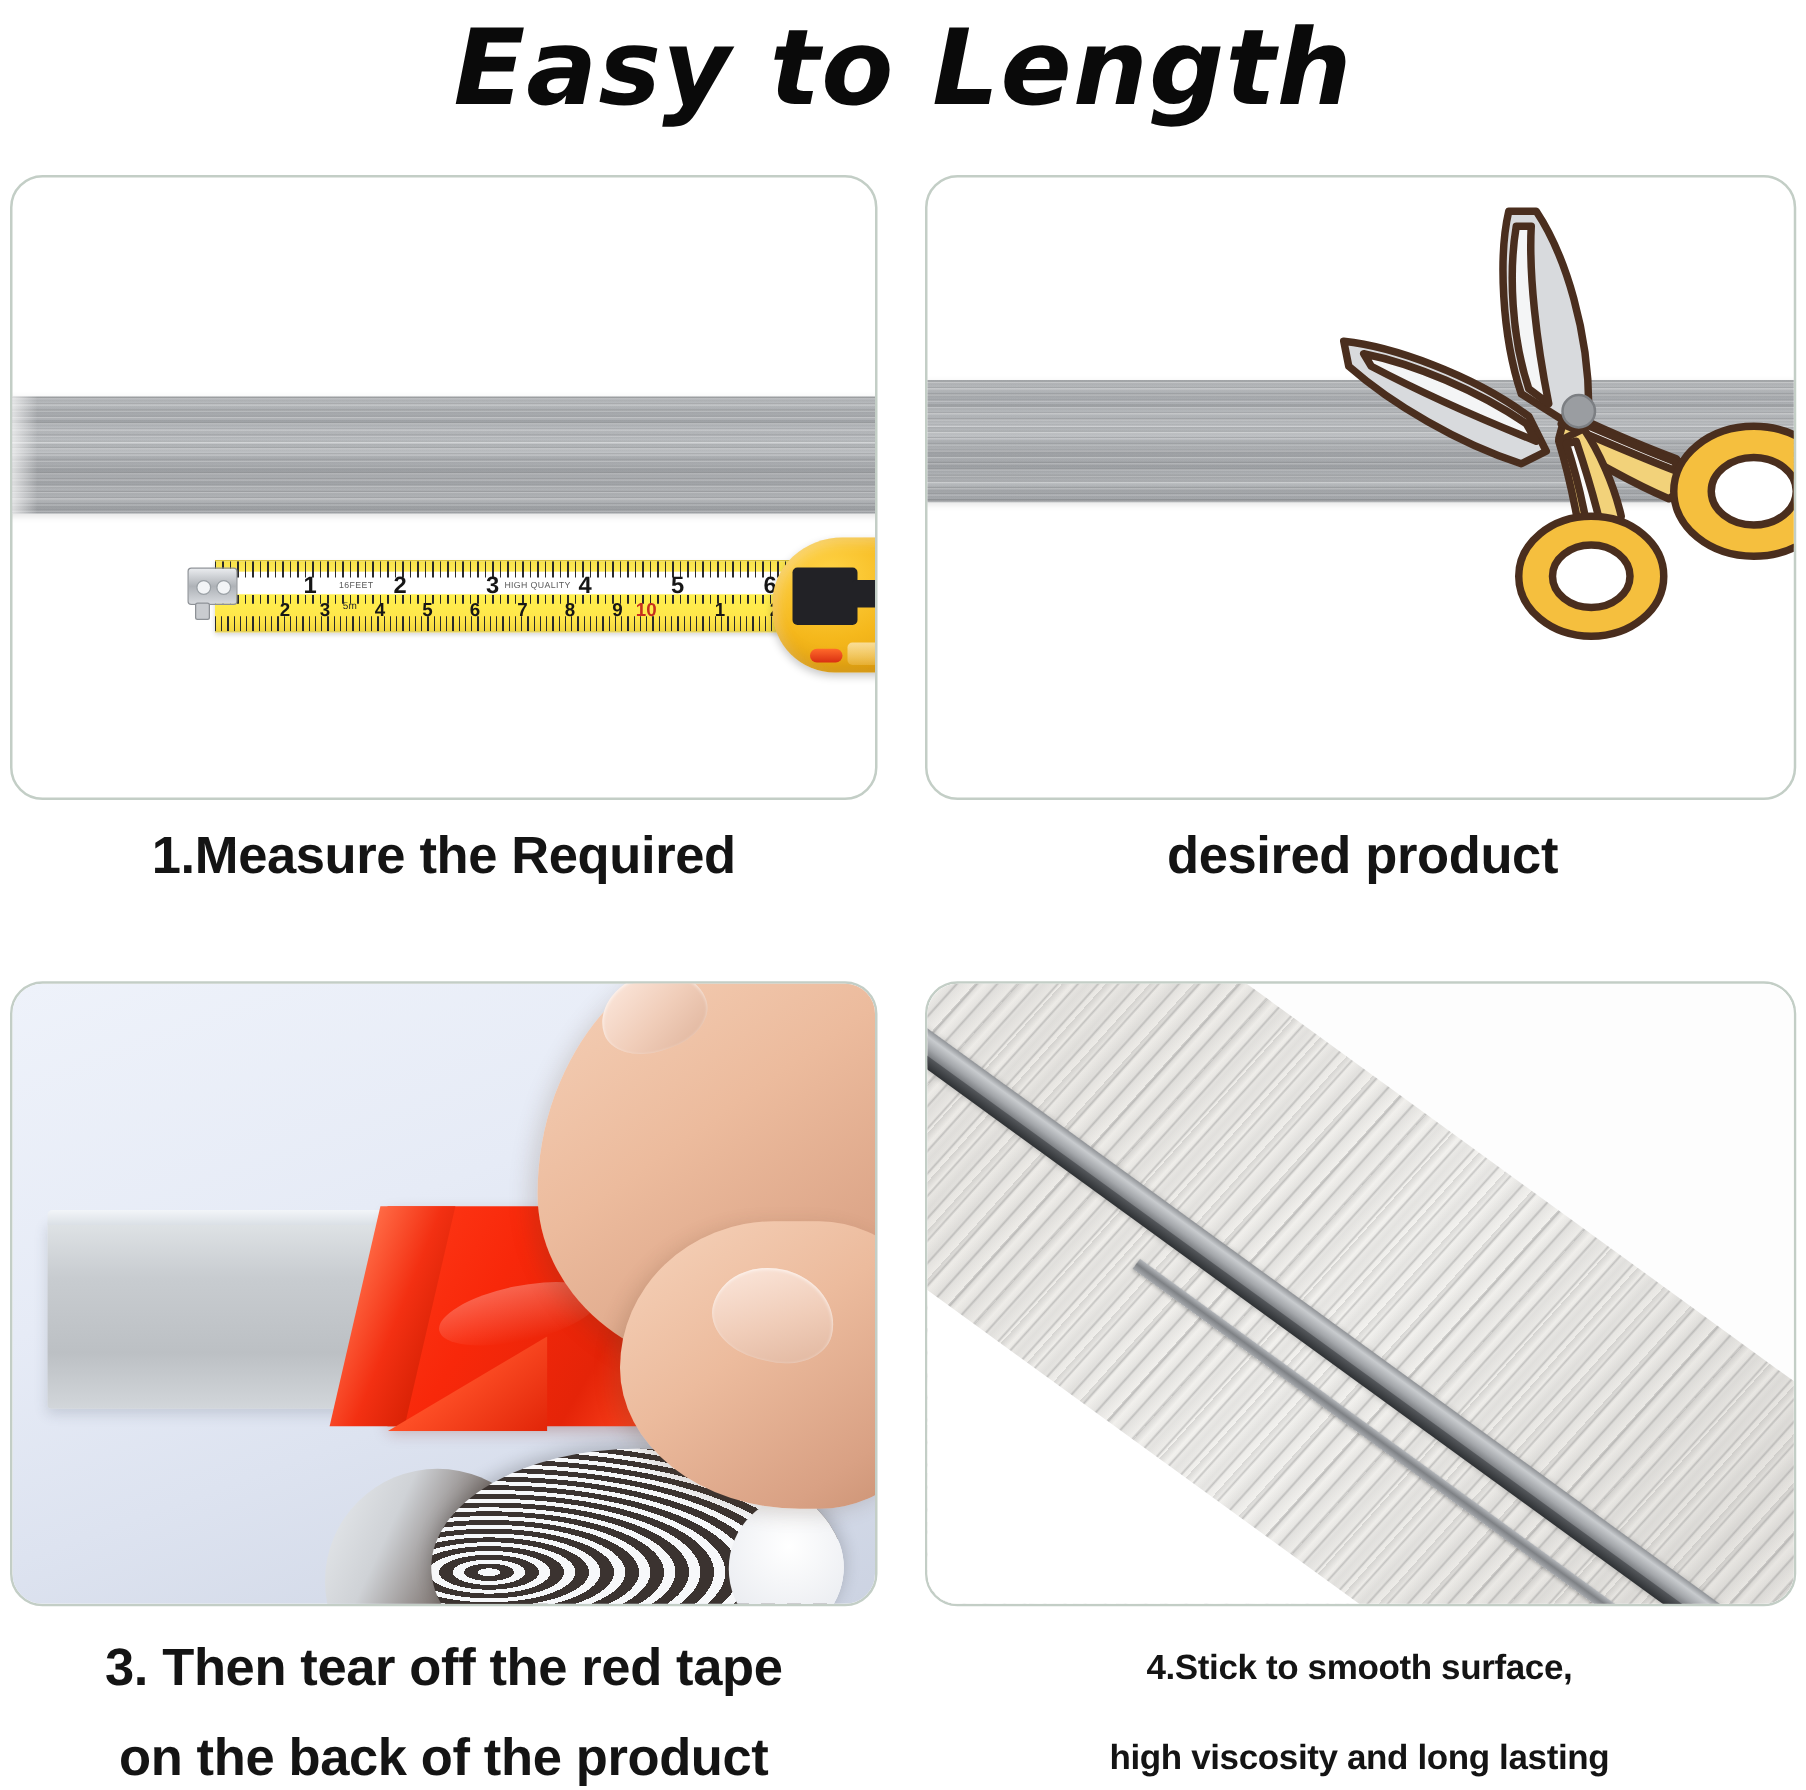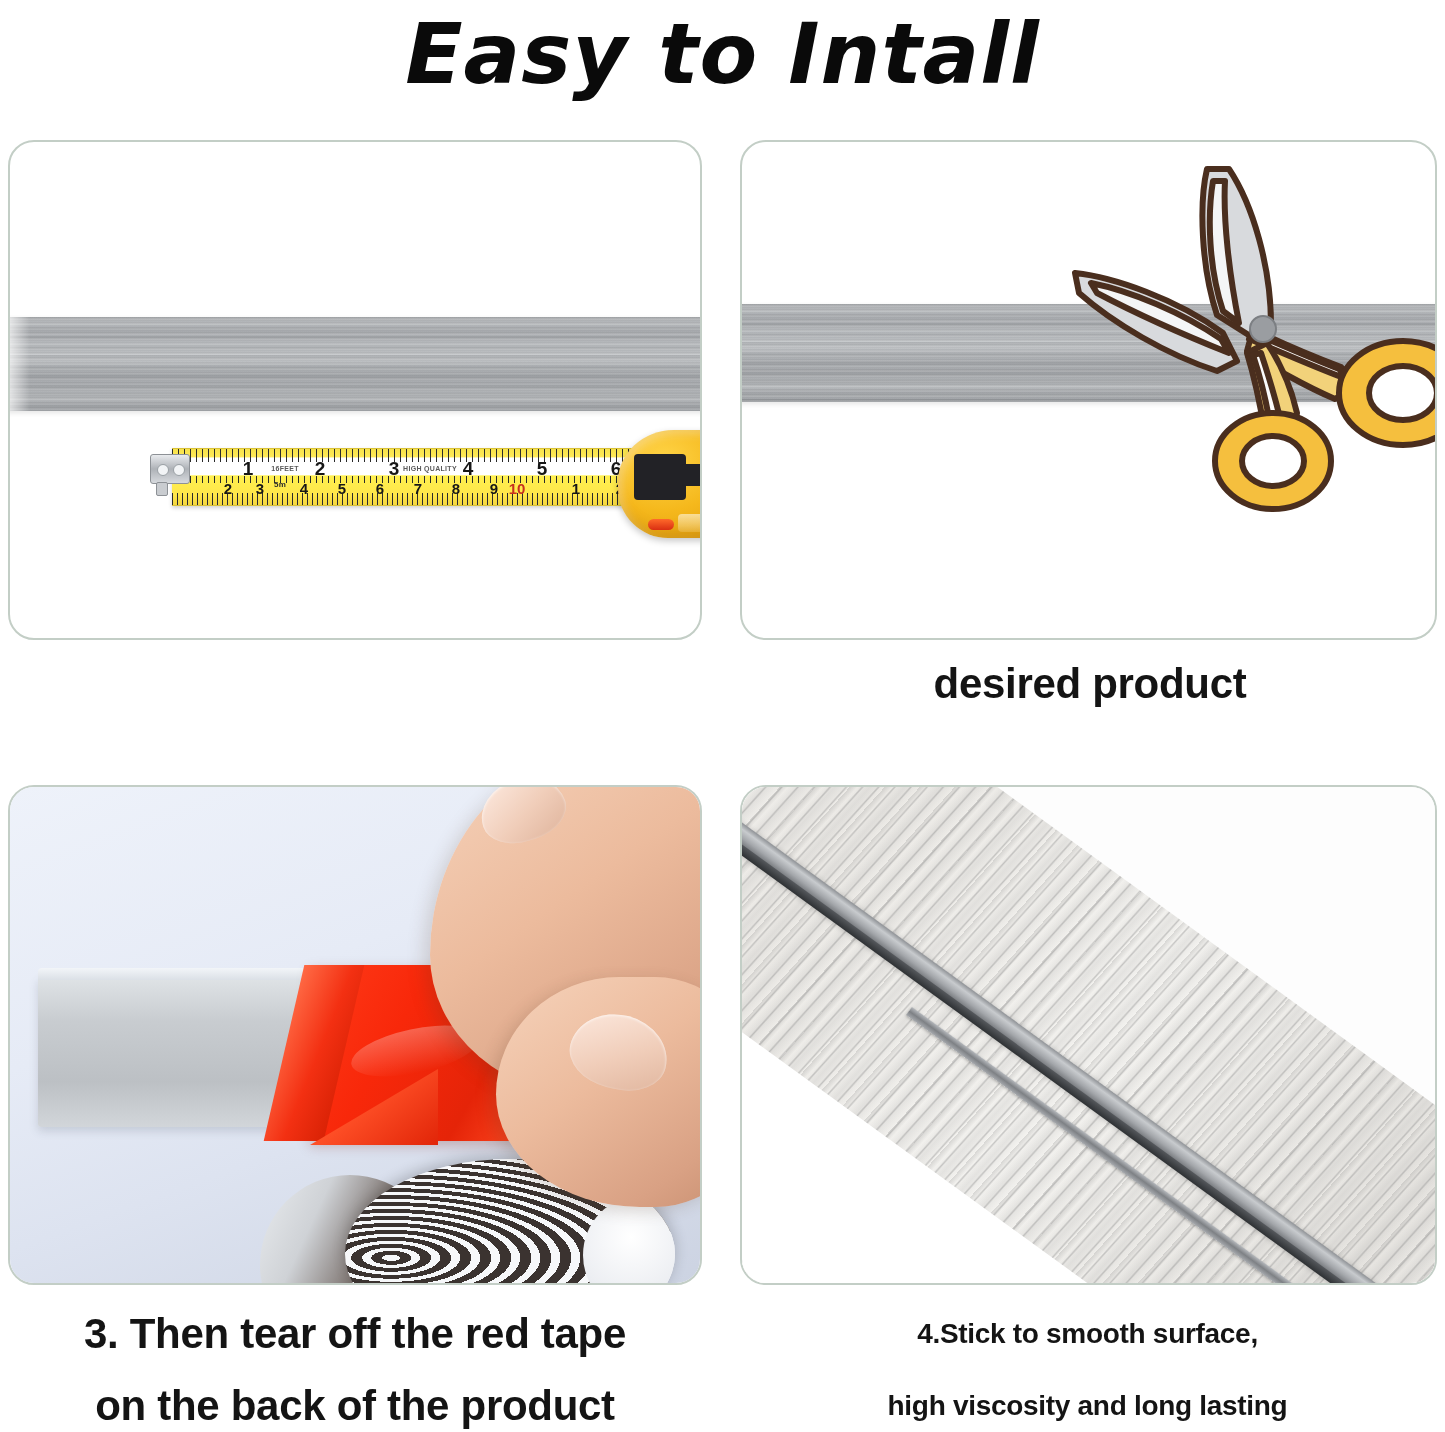--- a/index.html
+++ b/index.html
@@ -122,21 +122,21 @@
     font-weight:700; color:#161616;
   }
   .num-row.inches { top:11px; height:18px; font-size:19px; }
   .num-row.metric { top:31px; height:16px; font-size:15px; }
   .num-row span {
     position:absolute; transform:translateX(-50%);
     line-height:18px;
   }
   .num-row.metric span.red { color:#c7301e; }
   .brandtxt {
-    position:absolute; font-size:7px; font-weight:700;
+    position:absolute; font-size:7px; font-weight:400;
     color:#5a5a5a; letter-spacing:0.3px; transform:translateX(-50%);
     top:16px; white-space:nowrap;
   }
   .tape-hook {
     position:absolute; left:0px; top:28px; width:40px; height:30px;
     background:linear-gradient(to bottom,#e9ebee,#aeb2b7 50%,#d7dade);
     border:1px solid #8d9196;
     border-radius:3px;
   }
   .tape-hook::before {
@@ -311,21 +311,21 @@
     position:absolute; left:-420px; top:-60px; width:1100px; height:1100px;
     transform:rotate(36deg); transform-origin:0 0;
     background:#ffffff;
   }
 </style>
 </head>
 <body>
 
 <div id="root">
 
-  <div class="title">Easy to Intall</div>
+  <div class="title">Easy to Length</div>
 
   <div class="panel" id="panel-1">
     <div class="strip" id="strip-1"></div>
 
     <div id="tape-wrap">
       <div class="tape-blade">
         <div class="ticks-top"></div>
         <div class="ticks-mid"></div>
         <div class="ticks-bot"></div>
 
@@ -418,20 +418,21 @@
       <div class="p4-tan"></div>
       <div class="p4-wood"></div>
       <div class="p4-seam"></div>
       <div class="p4-trim"></div>
       <div class="p4-edge"></div>
       <div class="p4-white"></div>
     </div>
   </div>
 
   <div class="caption" id="cap-1">
+    <span class="ln">1.Measure the Required</span>
   </div>
   <div class="caption" id="cap-2">
     <span class="ln">desired product</span>
   </div>
   <div class="caption" id="cap-3">
     <span class="ln">3. Then tear off the red tape</span>
     <span class="ln">on the back of the product</span>
   </div>
   <div class="caption" id="cap-4">
     <span class="ln">4.Stick to smooth surface,</span>

